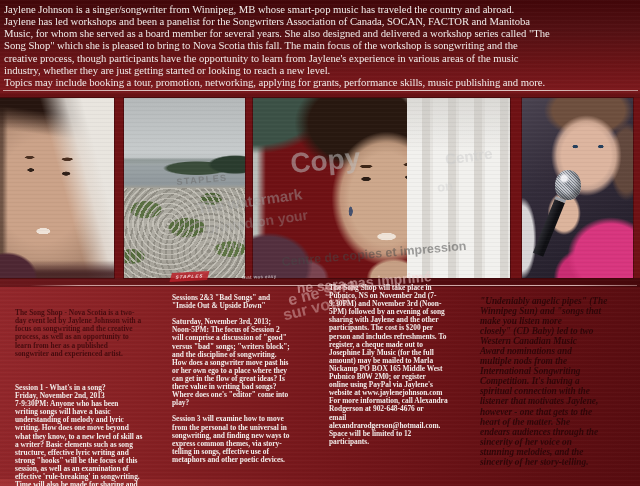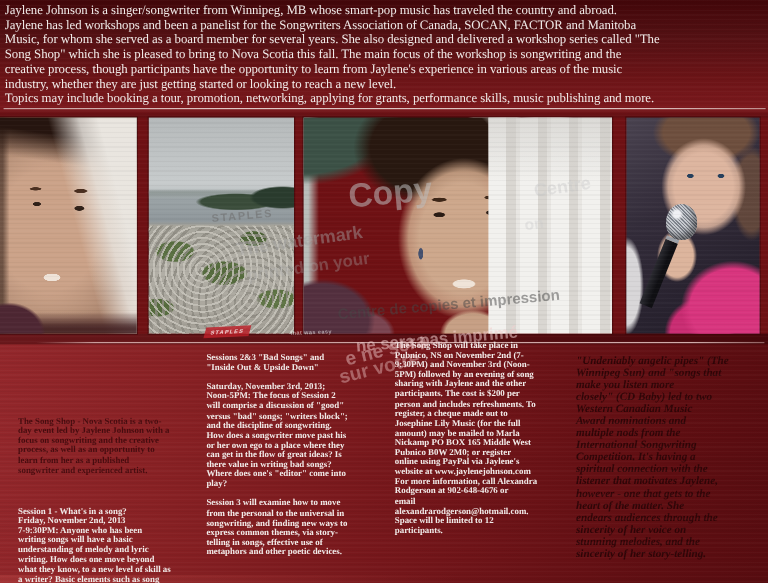--- a/index.html
+++ b/index.html
@@ -105,21 +105,21 @@
   .wm9{left:286px;top:292px;font-size:16px;color:rgba(244,210,210,.45);transform:rotate(-14deg);}
   .wm10{left:281px;top:307px;font-size:16px;color:rgba(244,210,210,.4);transform:rotate(-14deg);}
   .wm11{left:242px;top:275px;font-size:4.5px;letter-spacing:.4px;color:rgba(255,255,255,.55);transform:rotate(-2deg);}
   .easy-tag{position:absolute;left:171px;top:272px;width:37px;height:9px;z-index:6;
     background:rgba(186,32,40,.85);transform:skewX(-18deg) rotate(-3deg);
     font-family:"Liberation Sans",sans-serif;font-weight:bold;font-size:4.5px;
     letter-spacing:1px;color:rgba(255,255,255,.8);text-align:center;line-height:9px;}
   
   .col{position:absolute;z-index:5;white-space:pre;font-weight:bold;
     font-size:7.4px;line-height:8.1px;color:#F3EDEB;}
-  .col-dark{color:#470B0E;margin-top:38px;}
+  .col-dark{color:#470B0E;}
   .col1{left:15px;top:293px;width:142px;}
   .col1 .session{margin-top:10px;}
   .col2{left:172px;top:294px;width:148px;}
   .col3{left:329px;top:284px;width:142px;}
   .col4{left:480px;top:296px;width:150px;font-style:italic;font-size:9.3px;
     line-height:10.05px;color:#2E0507;}
 </style>
 </head>
 <body>
 

